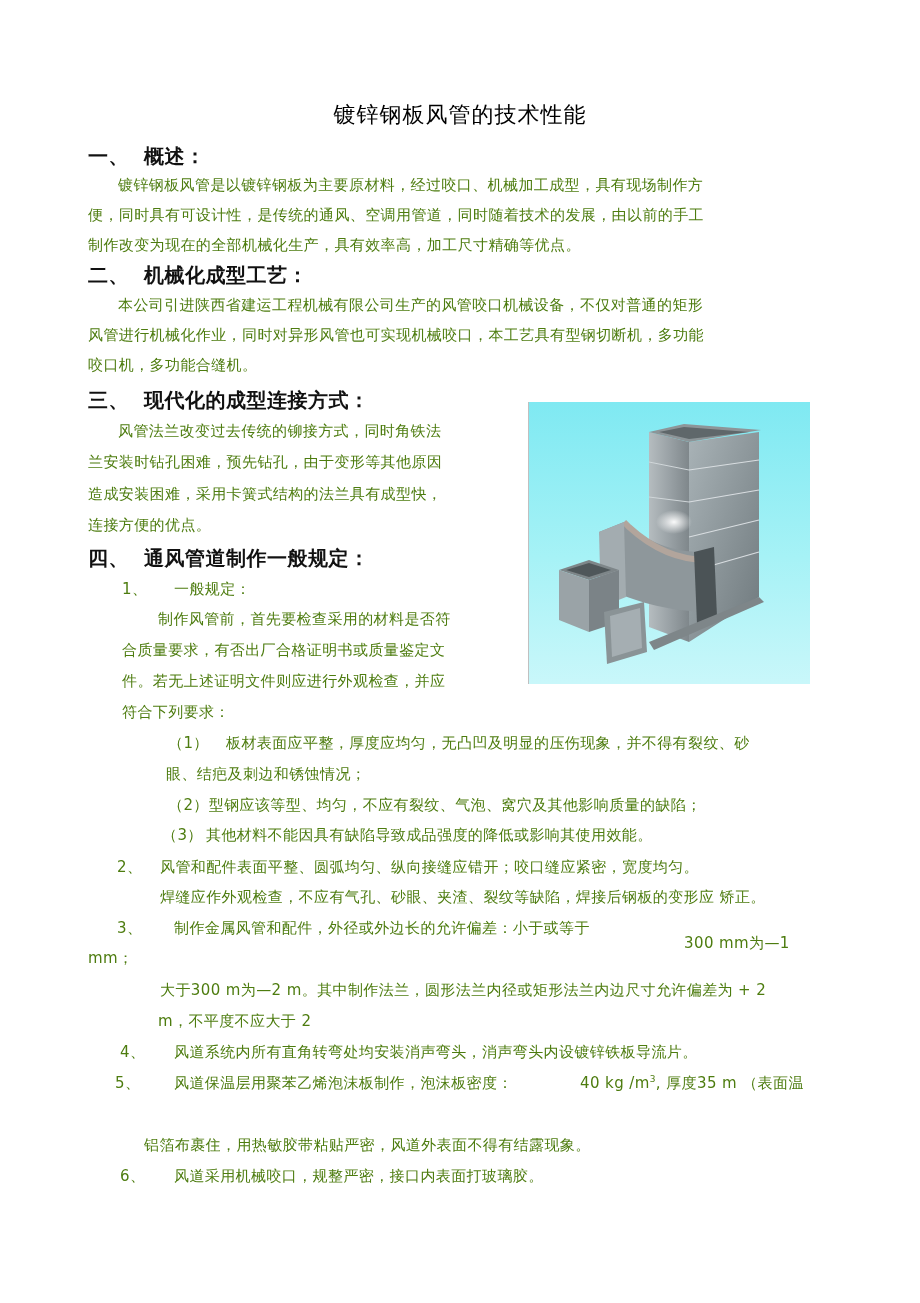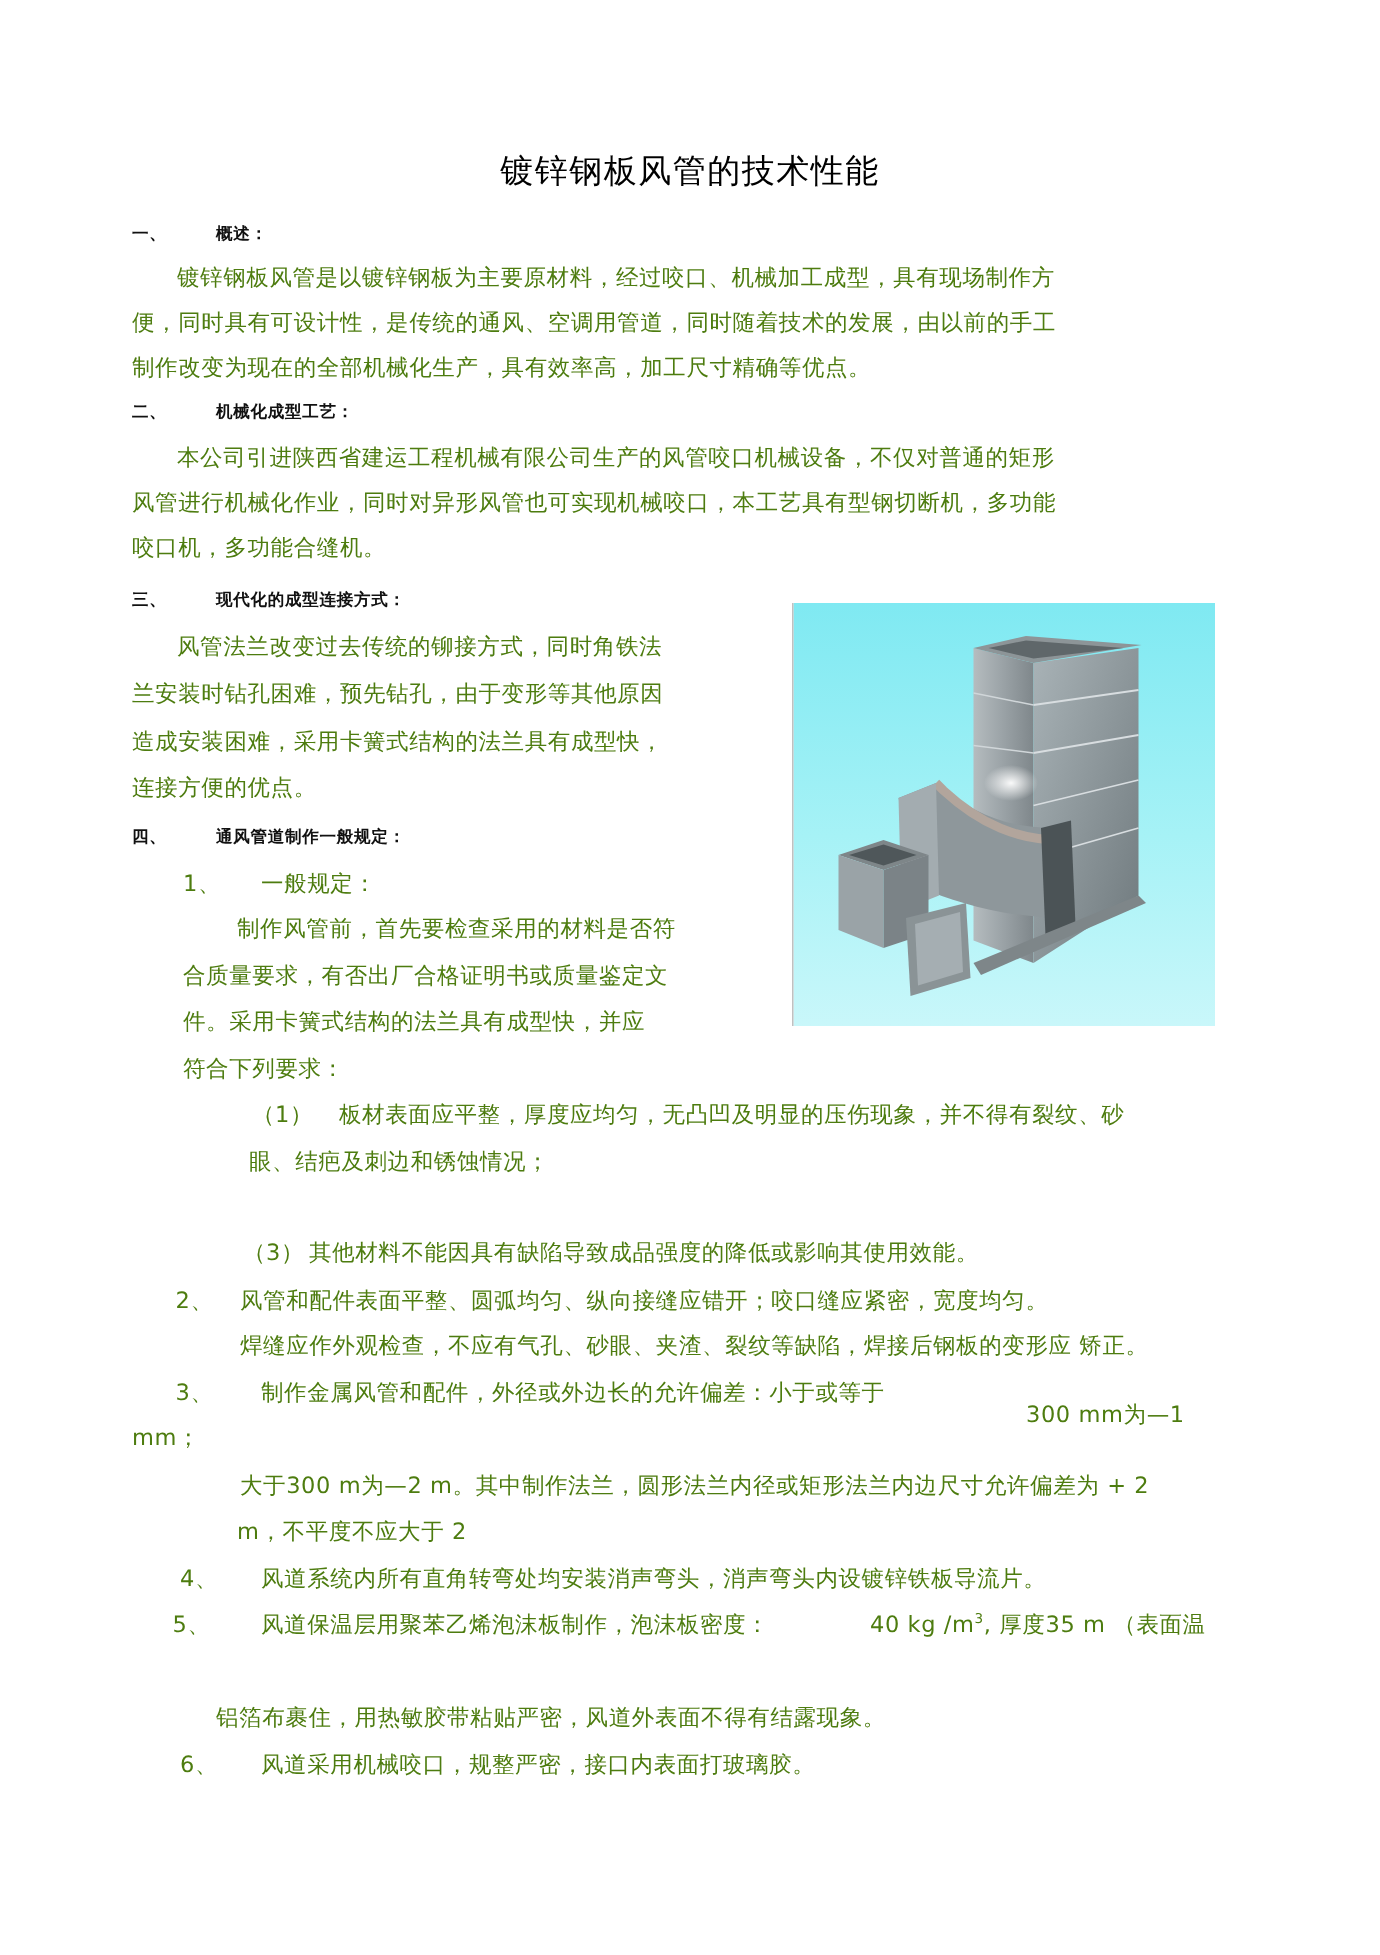--- a/index.html
+++ b/index.html
@@ -32,21 +32,21 @@
       left: 0;
       width: 920px;
       top: 100px;
       text-align: center;
       font-size: 22px;
       line-height: 30px;
       letter-spacing: 1px;
       color: #000;
     }
     .heading {
-      font-size: 11px;
+      font-size: 20px;
       font-weight: bold;
       letter-spacing: 0.5px;
     }
     .heading .num {
       display: inline-block;
       width: 56px;
     }
     .body-text {
       font-size: 15px;
       letter-spacing: 0.4px;
@@ -101,27 +101,30 @@
   <div class="abs body-text" style="left:88px; top:515px;">连接方便的优点。</div>
 
   <div class="abs heading" style="left:88px; top:548px;">
     <span class="num">四、</span><span>通风管道制作一般规定：</span>
   </div>
 
   <div class="abs body-text" style="left:122px; top:579px;">1、</div>
   <div class="abs body-text" style="left:174px; top:579px;">一般规定：</div>
   <div class="abs body-text" style="left:158px; top:609px;">制作风管前，首先要检查采用的材料是否符</div>
   <div class="abs body-text" style="left:122px; top:640px;">合质量要求，有否出厂合格证明书或质量鉴定文</div>
-  <div class="abs body-text" style="left:122px; top:671px;">件。采用卡簧式结构的法兰具有成型快，并应</div>
+  <div class="abs body-text" style="left:122px; top:671px;">件。若无上述证明文件则应进行外观检查，并应</div>
   <div class="abs body-text" style="left:122px; top:702px;">符合下列要求：</div>
 
   <div class="abs body-text" style="left:168px; top:733px;">
     <span class="num-inline" style="width:58px;">（1）</span><span>板材表面应平整，厚度应均匀，无凸凹及明显的压伤现象，并不得有裂纹、砂</span>
   </div>
   <div class="abs body-text" style="left:166px; top:764px;">眼、结疤及刺边和锈蚀情况；</div>
+  <div class="abs body-text" style="left:168px; top:795px;">
+    <span class="num-inline">（2）</span><span>型钢应该等型、均匀，不应有裂纹、气泡、窝穴及其他影响质量的缺陷；</span>
+  </div>
   <div class="abs body-text" style="left:162px; top:825px;">
     <span class="num-inline" style="width:44px;">（3）</span><span>其他材料不能因具有缺陷导致成品强度的降低或影响其使用效能。</span>
   </div>
 
   <div class="abs body-text" style="left:117px; top:857px;">2、</div>
   <div class="abs body-text" style="left:160px; top:857px;">风管和配件表面平整、圆弧均匀、纵向接缝应错开；咬口缝应紧密，宽度均匀。</div>
   <div class="abs body-text" style="left:160px; top:887px;">焊缝应作外观检查，不应有气孔、砂眼、夹渣、裂纹等缺陷，焊接后钢板的变形应 矫正。</div>
 
   <div class="abs body-text" style="left:117px; top:918px;">3、</div>
   <div class="abs body-text" style="left:174px; top:918px;">制作金属风管和配件，外径或外边长的允许偏差：小于或等于</div>

